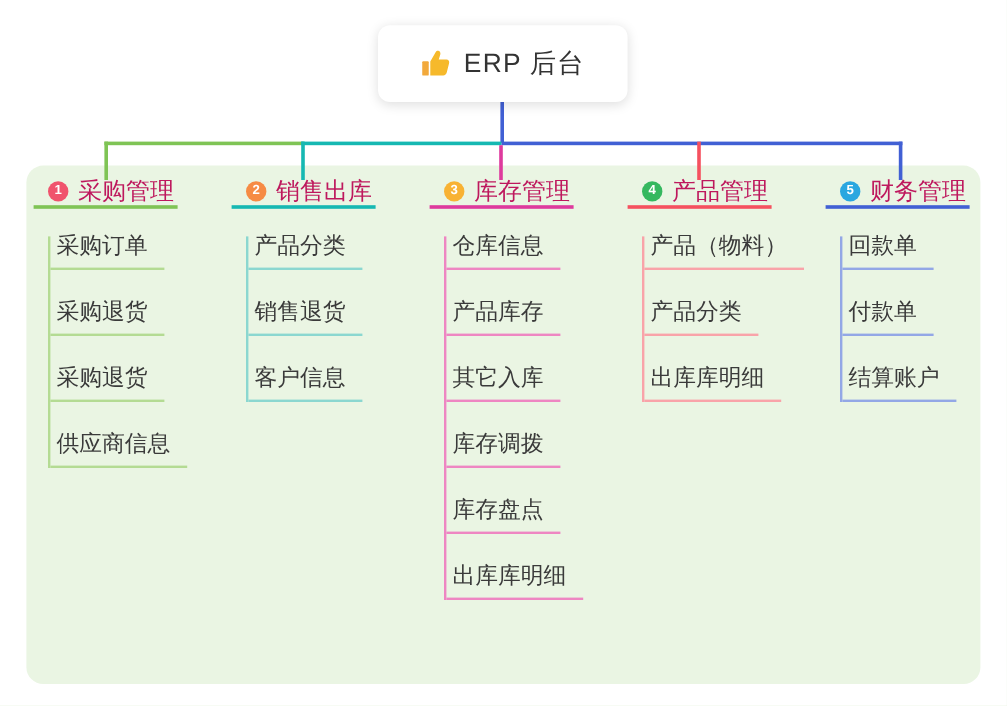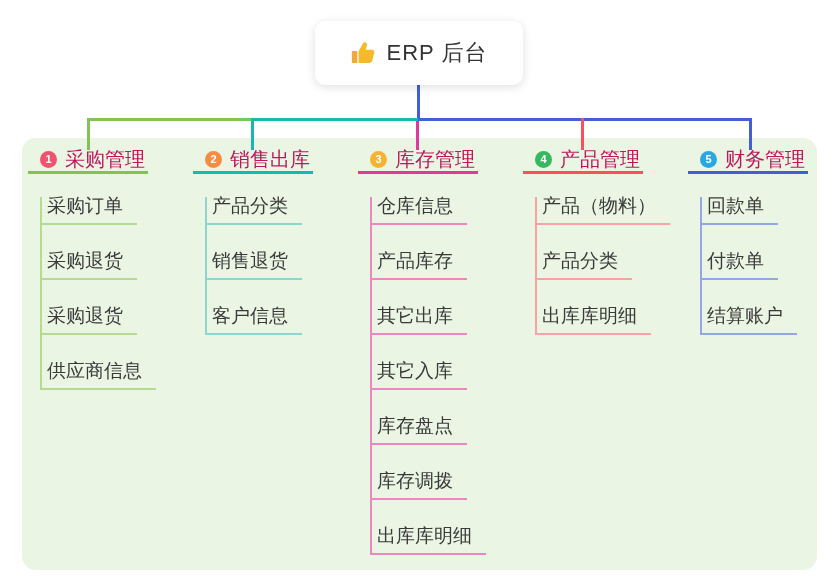--- a/index.html
+++ b/index.html
@@ -113,24 +113,23 @@
   </div>
 
   <div class="branch" style="left: 358px; --c: #de3a9d; --cc: #ee86c2; --bc: #f8b233;">
     <div class="branch-header">
       <span class="badge">3</span>
       <span class="branch-label">库存管理</span>
     </div>
     <div class="children">
       <div class="child"><span class="child-label">仓库信息</span></div>
       <div class="child"><span class="child-label">产品库存</span></div>
-      <div class="child"><span class="child-label">其它出库</span></div>
       <div class="child"><span class="child-label">其它入库</span></div>
+      <div class="child"><span class="child-label">库存调拨</span></div>
       <div class="child"><span class="child-label">库存盘点</span></div>
-      <div class="child"><span class="child-label">库存调拨</span></div>
       <div class="child"><span class="child-label">出库库明细</span></div>
     </div>
   </div>
 
   <div class="branch" style="left: 523px; --c: #f5515f; --cc: #f9a3a9; --bc: #35b85f;">
     <div class="branch-header">
       <span class="badge">4</span>
       <span class="branch-label">产品管理</span>
     </div>
     <div class="children">

